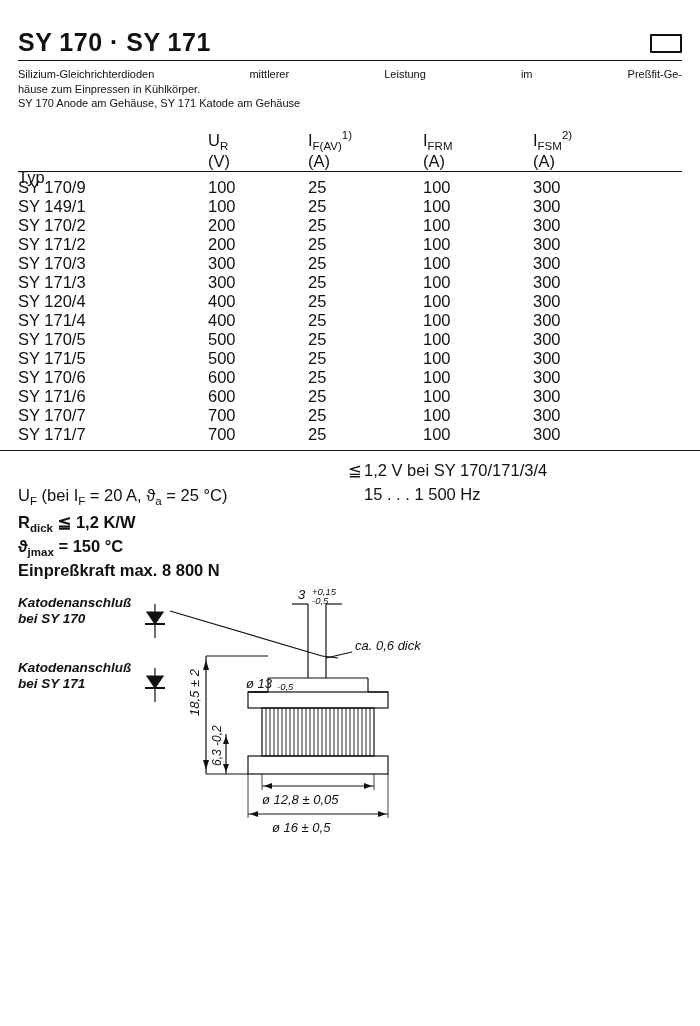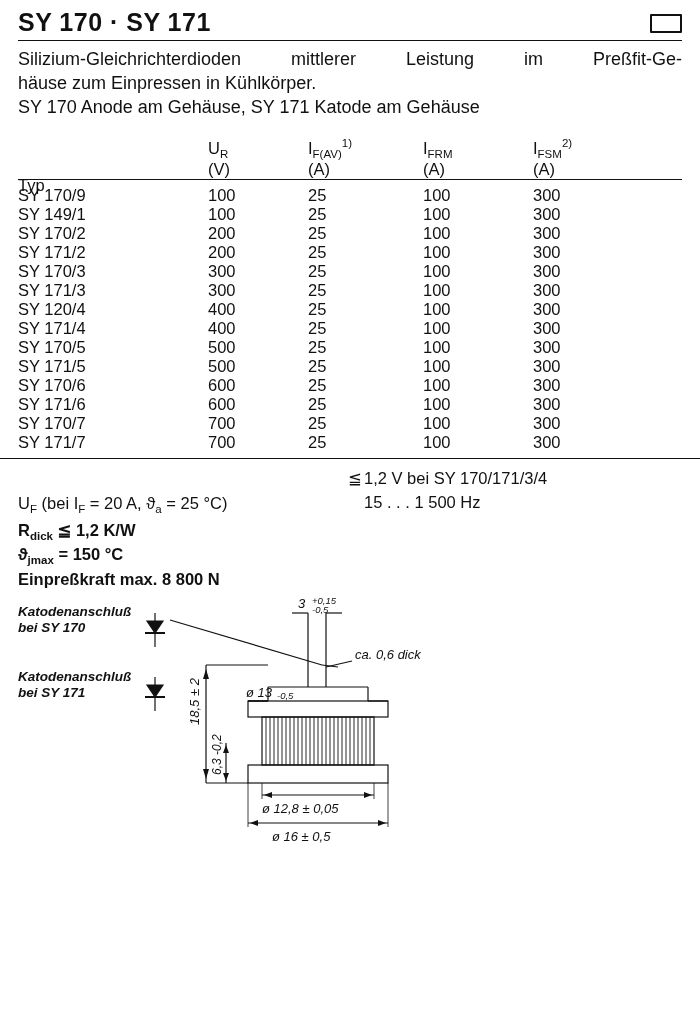--- a/index.html
+++ b/index.html
@@ -14,20 +14,21 @@
     font-family: "Liberation Sans", sans-serif;
     color: #111;
     overflow: hidden;
   }
   .page {
     position: relative;
     width: 700px;
     height: 726px;
     padding: 0;
     box-sizing: border-box;
+    margin-top: 20px;
   }
 
   
   .header-row {
     display: flex;
     align-items: flex-start;
     justify-content: space-between;
     padding: 8px 18px 0 18px;
   }
   .title {
@@ -42,21 +43,21 @@
     border: 2px solid #111;
     border-radius: 1px;
   }
   .rule {
     border: 0;
     border-top: 1.6px solid #111;
     margin: 3px 18px 0 18px;
   }
   .intro {
     margin: 6px 18px 0 18px;
-    font-size: 18px;
+    font-size: 11px;
     line-height: 1.34;
   }
   .intro p { margin: 0; }
   .intro p.just {
     text-align: justify;
     text-align-last: justify;
   }
 
   
   .table-wrap {

